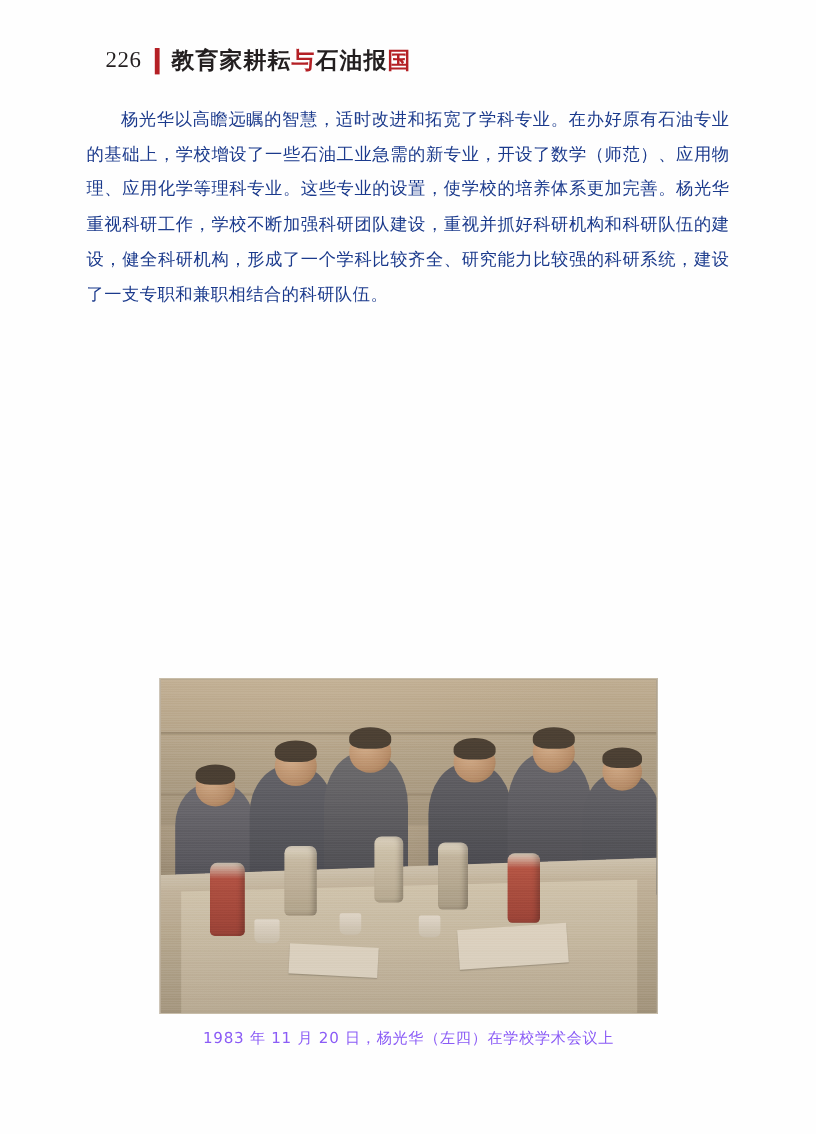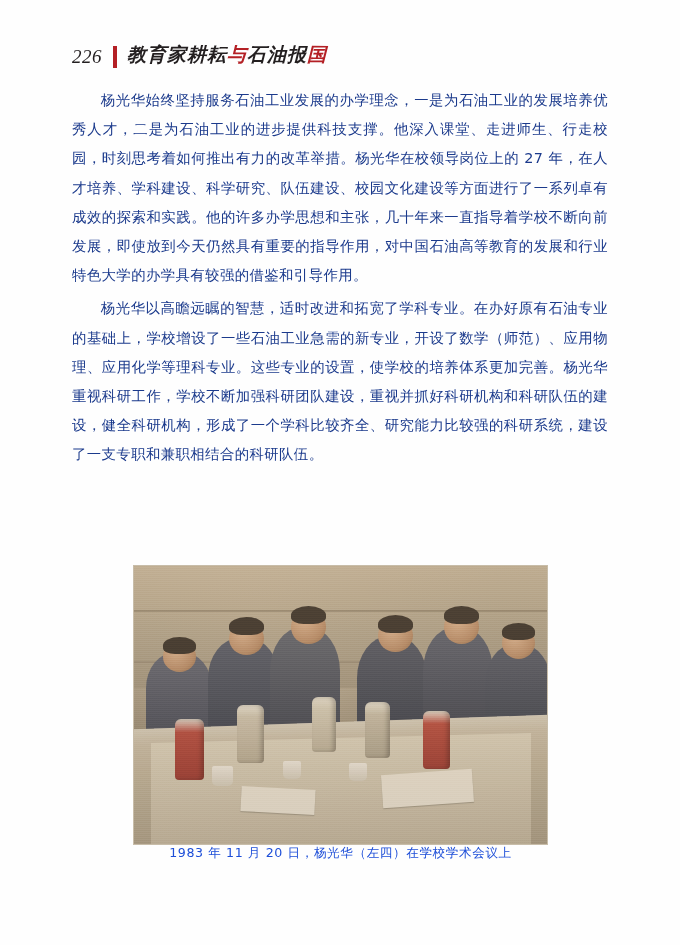--- a/index.html
+++ b/index.html
@@ -19,26 +19,25 @@
     width: 680px;
     height: 945px;
     background: #fefefe;
     box-sizing: border-box;
   }
 
   
   .header {
     position: absolute;
     top: 34px;
-    left: 72px;
+    left: 88px;
     right: 60px;
     height: 34px;
     display: flex;
-    align-items: flex-end;
-    font-style: italic;
+    align-items: center;
   }
   .page-number {
     font-family: "Liberation Serif", serif;
     font-size: 19px;
     color: #231f20;
     letter-spacing: 0.5px;
     margin-right: 11px;
     font-weight: 400;
   }
   .header-rule {
@@ -171,43 +170,42 @@
     mix-blend-mode: overlay;
     pointer-events: none;
   }
   .photo .warmcast {
     position: absolute;
     inset: 0;
     background: linear-gradient(180deg, rgba(210,170,120,0.22) 0%, rgba(120,95,70,0.20) 100%);
     pointer-events: none;
   }
   .caption {
-    margin-top: 0;
+    margin-top: 12px;
     text-align: center;
     font-family: "DejaVu Sans", sans-serif;
     font-size: 12.6px;
-    color: #1d4ed8;
+    color: #8b5cf6;
     letter-spacing: 0.6px;
   }
 </style>
 </head>
 <body>
 
 <div class="page">
 
   <div class="header">
     <div class="page-number">226</div>
     <div class="header-rule"></div>
     <div class="header-title">
       <span>教育家耕耘</span><span class="accent">与</span><span>石油报</span><span class="accent">国</span>
     </div>
   </div>
 
   <div class="content">
-    <p class="para">杨光华始终坚持服务石油工业发展的办学理念，一是为石油工业的发展培养优秀人才，二是为石油工业的进步提供科技支撑。他深入课堂、走进师生、行走校园，时刻思考着如何推出有力的改革举措。杨光华在校领导岗位上的 27 年，在人才培养、学科建设、科学研究、队伍建设、校园文化建设等方面进行了一系列卓有成效的探索和实践。他的许多办学思想和主张，几十年来一直指导着学校不断向前发展，即使放到今天仍然具有重要的指导作用，对中国石油高等教育的发展和行业特色大学的办学具有较强的借鉴和引导作用。</p>
     <p class="para">杨光华以高瞻远瞩的智慧，适时改进和拓宽了学科专业。在办好原有石油专业的基础上，学校增设了一些石油工业急需的新专业，开设了数学（师范）、应用物理、应用化学等理科专业。这些专业的设置，使学校的培养体系更加完善。杨光华重视科研工作，学校不断加强科研团队建设，重视并抓好科研机构和科研队伍的建设，健全科研机构，形成了一个学科比较齐全、研究能力比较强的科研系统，建设了一支专职和兼职相结合的科研队伍。</p>
   </div>
 
   <div class="figure">
     <div class="photo">
       <div class="sky"></div>
       <div class="wallpanel"></div>
       <div class="wallline" style="top:16%;"></div>
       <div class="wallline" style="top:34%; opacity:0.5;"></div>
 

